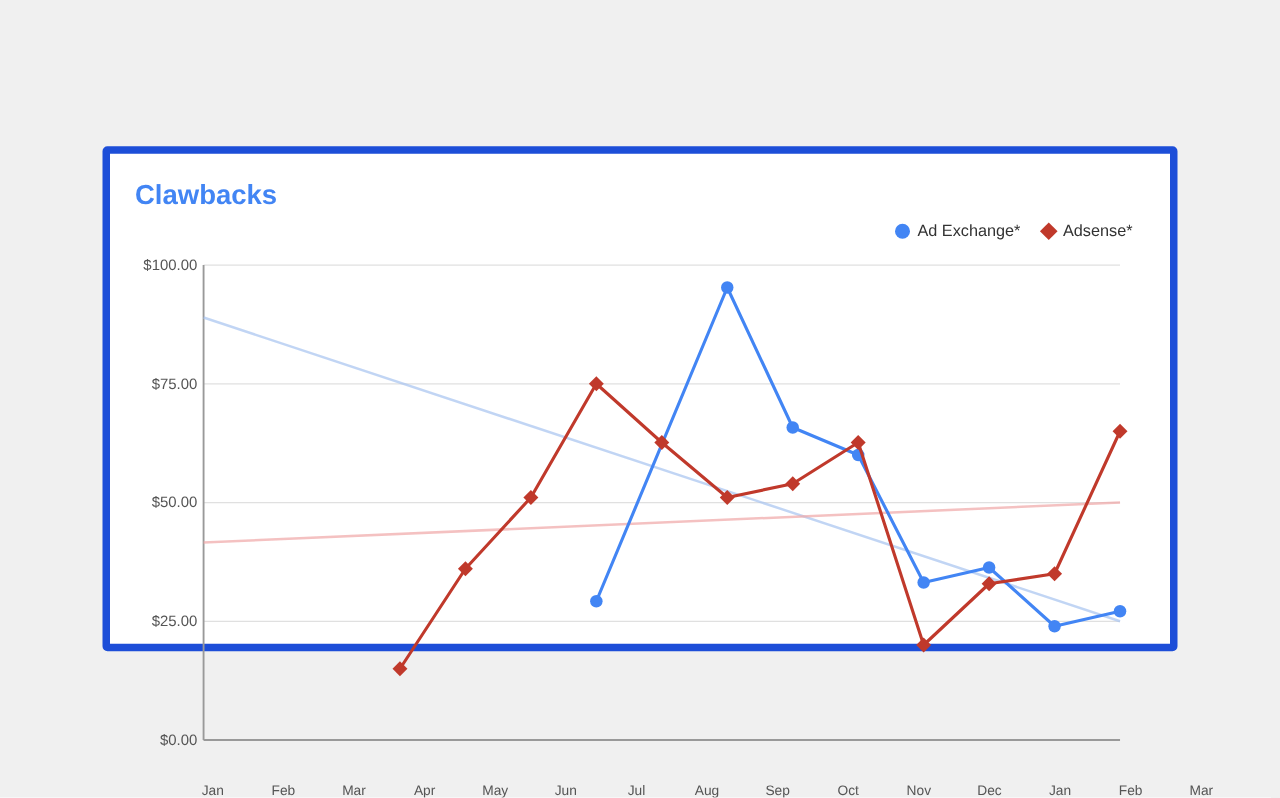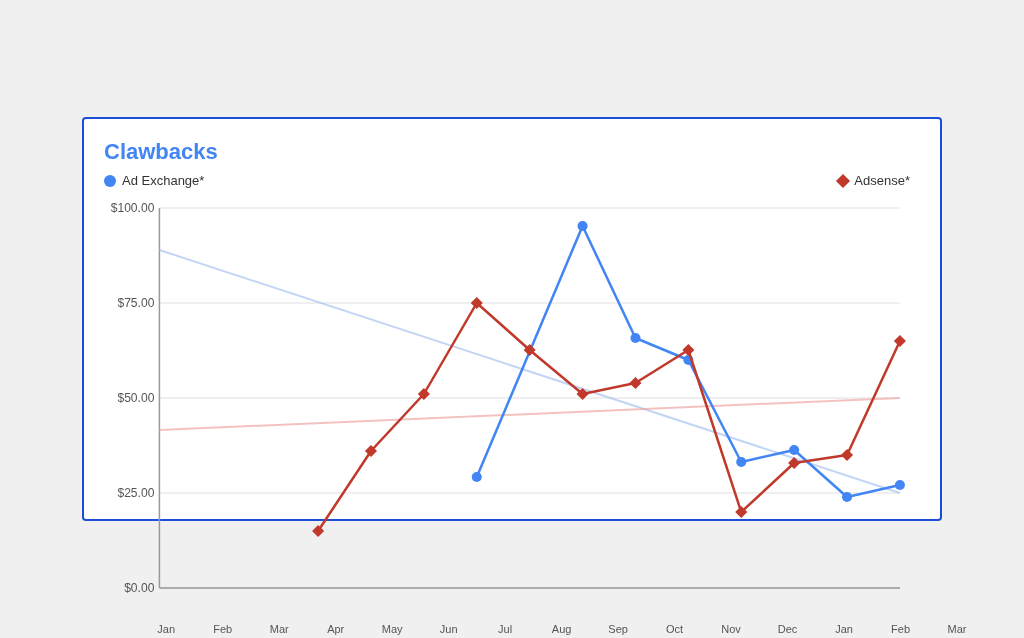--- a/index.html
+++ b/index.html
@@ -7,37 +7,37 @@
       background: #f0f0f0;
       display: flex;
       justify-content: center;
       align-items: center;
       width: 1024px;
       height: 638px;
       font-family: Arial, sans-serif;
     }
     .chart-container {
       background: #fff;
-      border: 2px solid #1d4ed8;
+      border: 6px solid #1d4ed8;
       border-radius: 4px;
       padding: 20px 30px 20px 20px;
       width: 860px;
       height: 404px;
       position: relative;
     }
     .chart-title {
       color: #4285f4;
       font-size: 22px;
       font-weight: bold;
       margin-bottom: 8px;
     }
     .legend {
       display: flex;
-      justify-content: space-between;
-      gap: 42px;
+      justify-content: flex-end;
+      gap: 18px;
       margin-bottom: 10px;
       font-size: 13px;
       color: #333;
     }
     .legend-item {
       display: flex;
       align-items: center;
       gap: 6px;
     }
     .legend-dot-blue {

